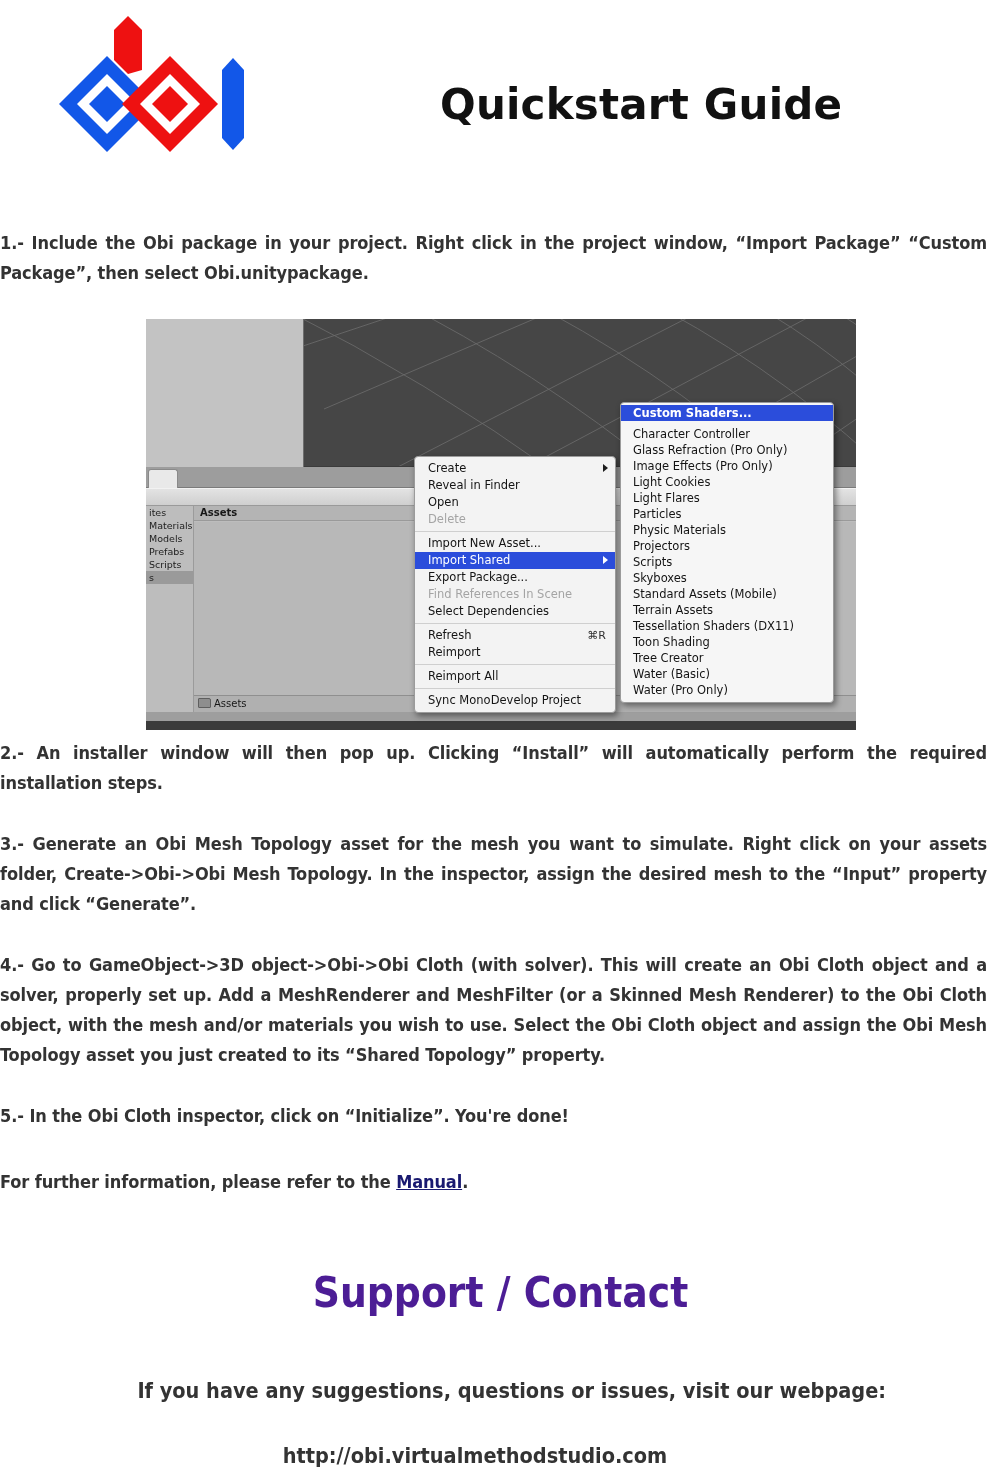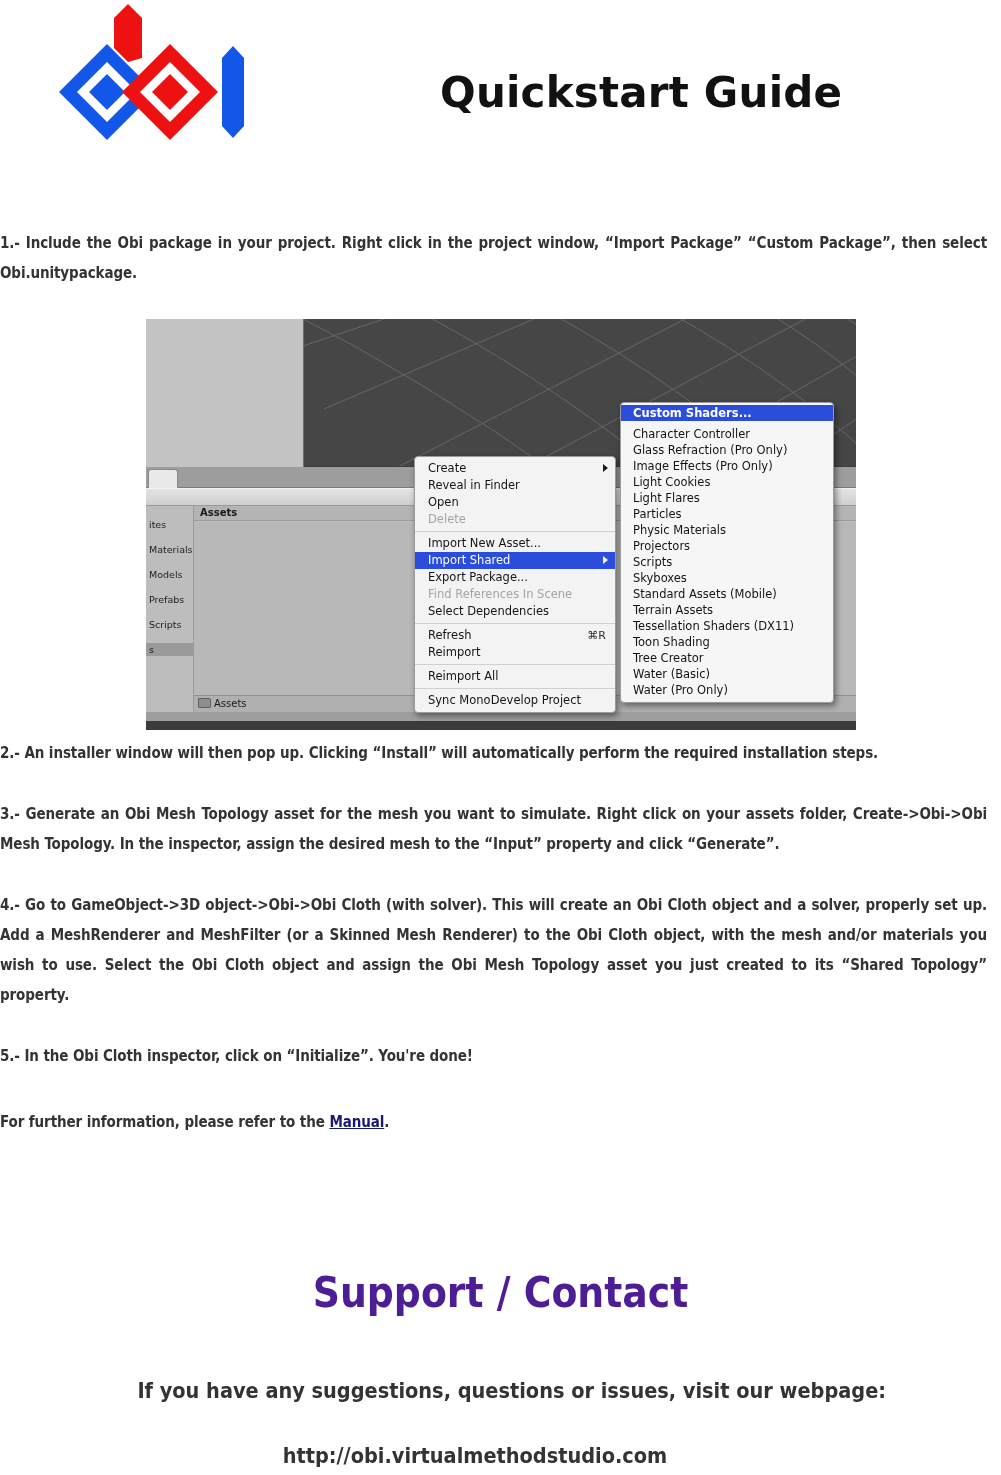--- a/index.html
+++ b/index.html
@@ -12,21 +12,21 @@
     height: 1475px;
     position: relative;
     overflow: hidden;
     font-family: "DejaVu Sans", sans-serif;
     color: #2b2b2b;
   }
 
   
   .header {
     position: absolute;
-    left: 0; top: 0;
+    left: 0; top: 12px;
     width: 799px;
     height: 200px;
   }
   .logo {
     position: absolute;
     left: 22px;
     top: 2px;
     width: 240px;
     height: 178px;
   }
@@ -45,21 +45,21 @@
   
   .content {
     position: absolute;
     left: 0;
     top: 228px;
     width: 1001px;
   }
   p.para {
     margin: 0 12px 0 0;
     font-family: "DejaVu Sans Condensed", "DejaVu Sans", sans-serif;
-    font-size: 15px;
+    font-size: 18px;
     line-height: 30px;
     font-weight: 600;
     color: #333333;
     text-align: justify;
     letter-spacing: -0.1px;
     padding: 0 2px 0 0;
   }
   p.para.nojust { text-align: left; }
   .gap-sm { height: 31px; }
   .gap-md { height: 36px; }
@@ -138,21 +138,21 @@
   .shot-favcol {
     position: absolute;
     left: 0; top: 17px;
     width: 47px; height: 215px;
     background: #bdbdbd;
     border-right: 1px solid #9b9b9b;
     font-family: "DejaVu Sans", sans-serif;
     font-size: 9.5px;
     color: #1d1d1d;
   }
-  .shot-favcol .row { padding: 1px 0 1px 3px; white-space: nowrap; margin-top: 12px; }
+  .shot-favcol .row { padding: 1px 0 1px 3px; white-space: nowrap; }
   .shot-favcol .row.sel { background: #9a9a9a; }
   .shot-assets-head {
     position: absolute;
     left: 48px; top: 17px;
     width: 662px; height: 15px;
     background: #b4b4b4;
     border-bottom: 1px solid #9a9a9a;
     font-family: "DejaVu Sans", sans-serif;
     font-size: 10px;
     font-weight: bold;

